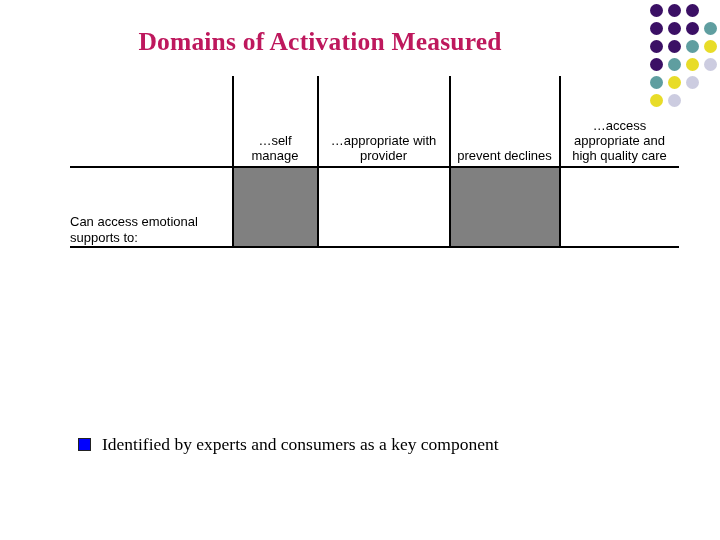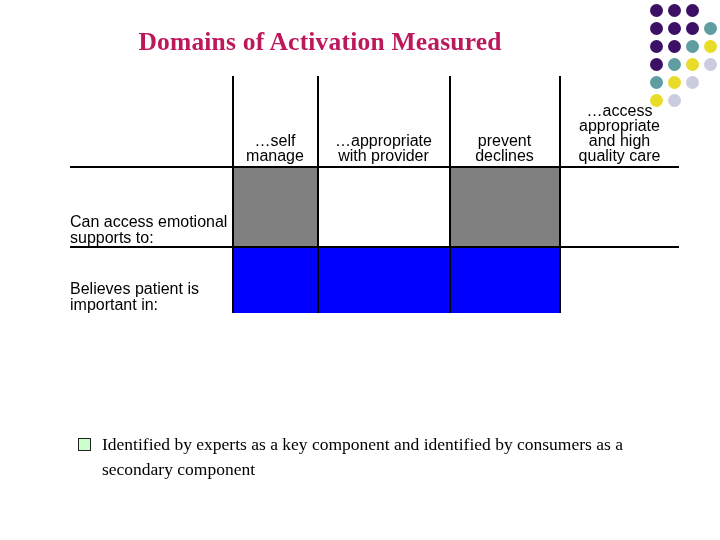--- a/index.html
+++ b/index.html
@@ -60,21 +60,21 @@
   table.matrix col.c-label  { width: 163px; }
   table.matrix col.c-col0   { width: 85px;  }
   table.matrix col.c-col1   { width: 132px; }
   table.matrix col.c-col2   { width: 110px; }
   table.matrix col.c-col3   { width: 119px; }
 
   table.matrix th, table.matrix td {
     padding: 0;
     margin: 8px;
     vertical-align: bottom;
-    font-size: 16px;
+    font-size: 13px;
     color: #000000;
   }
 
   
   tr.head th {
     height: 87px;
     vertical-align: bottom;
     padding-bottom: 3px;
     text-align: center;
     line-height: 15px;
@@ -222,37 +222,22 @@
         <td class="cell">
             <span class="fill" style="background: transparent;"></span>
           </td>
         <td class="cell">
             <span class="fill" style="background: rgb(128, 128, 128);"></span>
           </td>
         <td class="cell">
             <span class="fill" style="background: transparent;"></span>
           </td>
       </tr>
-      <tr class="brow r3 last">
-        <td class="rowlabel">Believes patient is important in:</td>
-        <td class="cell">
-            <span class="fill" style="background: rgb(0, 0, 255);"></span>
-          </td>
-        <td class="cell">
-            <span class="fill" style="background: rgb(0, 0, 255);"></span>
-          </td>
-        <td class="cell">
-            <span class="fill" style="background: rgb(0, 0, 255);"></span>
-          </td>
-        <td class="cell">
-            <span class="fill" style="background: transparent;"></span>
-          </td>
-      </tr>
     </tbody>
   </table>
 </div>
 
 <div id="legend">
   <div class="legend-row">
-    <span class="legend-swatch" style="background: rgb(204, 255, 204);"></span>
-    <span class="legend-text">Identified by experts as a key component and identified by consumers as a secondary component</span>
+    <span class="legend-swatch" style="background: rgb(0, 0, 255);"></span>
+    <span class="legend-text">Identified by experts and consumers as a key component</span>
   </div>
 </div>
 
 </body></html>

